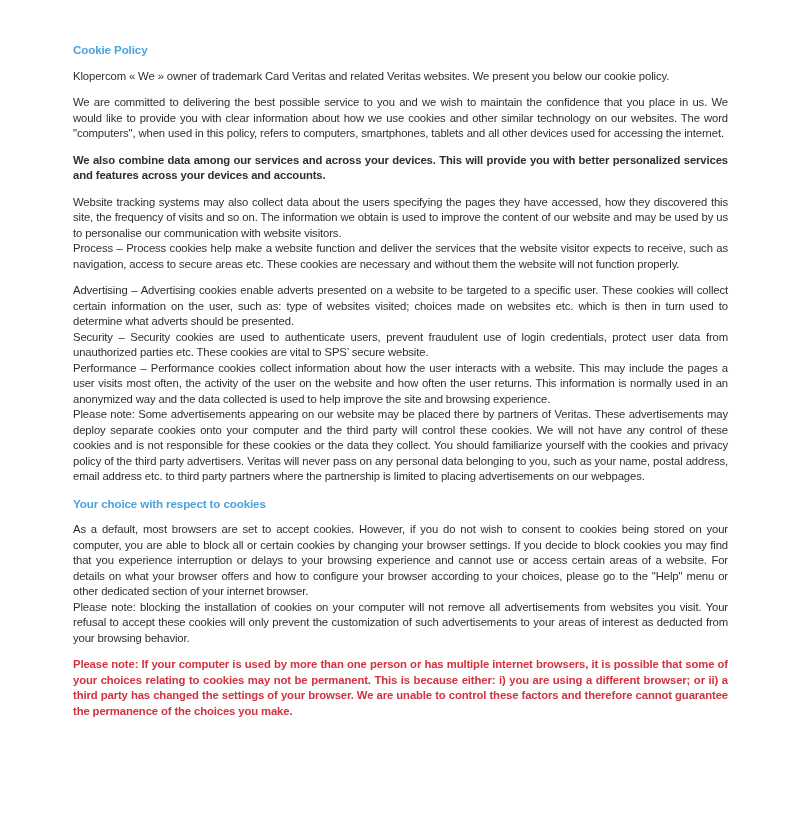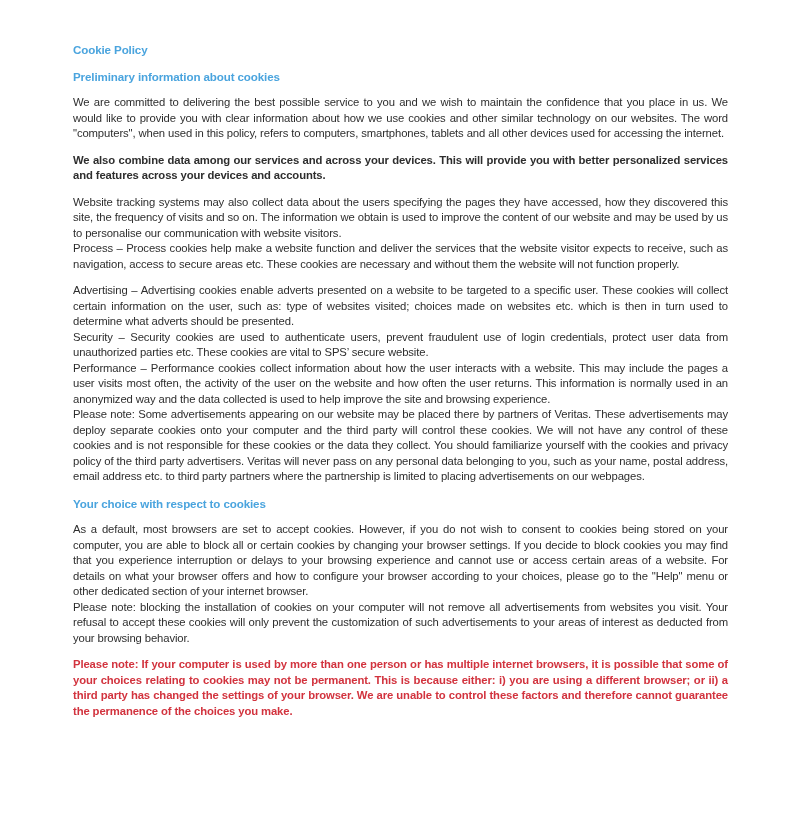--- a/index.html
+++ b/index.html
@@ -35,21 +35,21 @@
   .para.red {
     color: #d2333e;
     font-weight: bold;
   }
 </style>
 </head>
 <body>
 
 <div class="doc">
     <h2 class="block heading">Cookie Policy</h2>
-    <h2 class="block heading">Preliminary information about cookies</h2>
+    <p class="block para">Klopercom « We » owner of trademark Card Veritas and related Veritas websites. We present you below our cookie policy.</p>
     <p class="block para">We are committed to delivering the best possible service to you and we wish to maintain the confidence that you place in us. We would like to provide you with clear information about how we use cookies and other similar technology on our websites. The word "computers", when used in this policy, refers to computers, smartphones, tablets and all other devices used for accessing the internet.</p>
     <p class="block para bold">We also combine data among our services and across your devices. This will provide you with better personalized services and features across your devices and accounts.</p>
     <p class="block para">Website tracking systems may also collect data about the users specifying the pages they have accessed, how they discovered this site, the frequency of visits and so on. The information we obtain is used to improve the content of our website and may be used by us to personalise our communication with website visitors.</p>
     <p class="block para tight">Process – Process cookies help make a website function and deliver the services that the website visitor expects to receive, such as navigation, access to secure areas etc. These cookies are necessary and without them the website will not function properly.</p>
     <p class="block para">Advertising – Advertising cookies enable adverts presented on a website to be targeted to a specific user. These cookies will collect certain information on the user, such as: type of websites visited; choices made on websites etc. which is then in turn used to determine what adverts should be presented.</p>
     <p class="block para tight">Security – Security cookies are used to authenticate users, prevent fraudulent use of login credentials, protect user data from unauthorized parties etc. These cookies are vital to SPS’ secure website.</p>
     <p class="block para tight">Performance – Performance cookies collect information about how the user interacts with a website. This may include the pages a user visits most often, the activity of the user on the website and how often the user returns. This information is normally used in an anonymized way and the data collected is used to help improve the site and browsing experience.</p>
     <p class="block para tight">Please note: Some advertisements appearing on our website may be placed there by partners of Veritas. These advertisements may deploy separate cookies onto your computer and the third party will control these cookies. We will not have any control of these cookies and is not responsible for these cookies or the data they collect. You should familiarize yourself with the cookies and privacy policy of the third party advertisers. Veritas will never pass on any personal data belonging to you, such as your name, postal address, email address etc. to third party partners where the partnership is limited to placing advertisements on our webpages.</p>
     <h2 class="block heading">Your choice with respect to cookies</h2>
     <p class="block para">As a default, most browsers are set to accept cookies. However, if you do not wish to consent to cookies being stored on your computer, you are able to block all or certain cookies by changing your browser settings. If you decide to block cookies you may find that you experience interruption or delays to your browsing experience and cannot use or access certain areas of a website. For details on what your browser offers and how to configure your browser according to your choices, please go to the "Help" menu or other dedicated section of your internet browser.</p>

